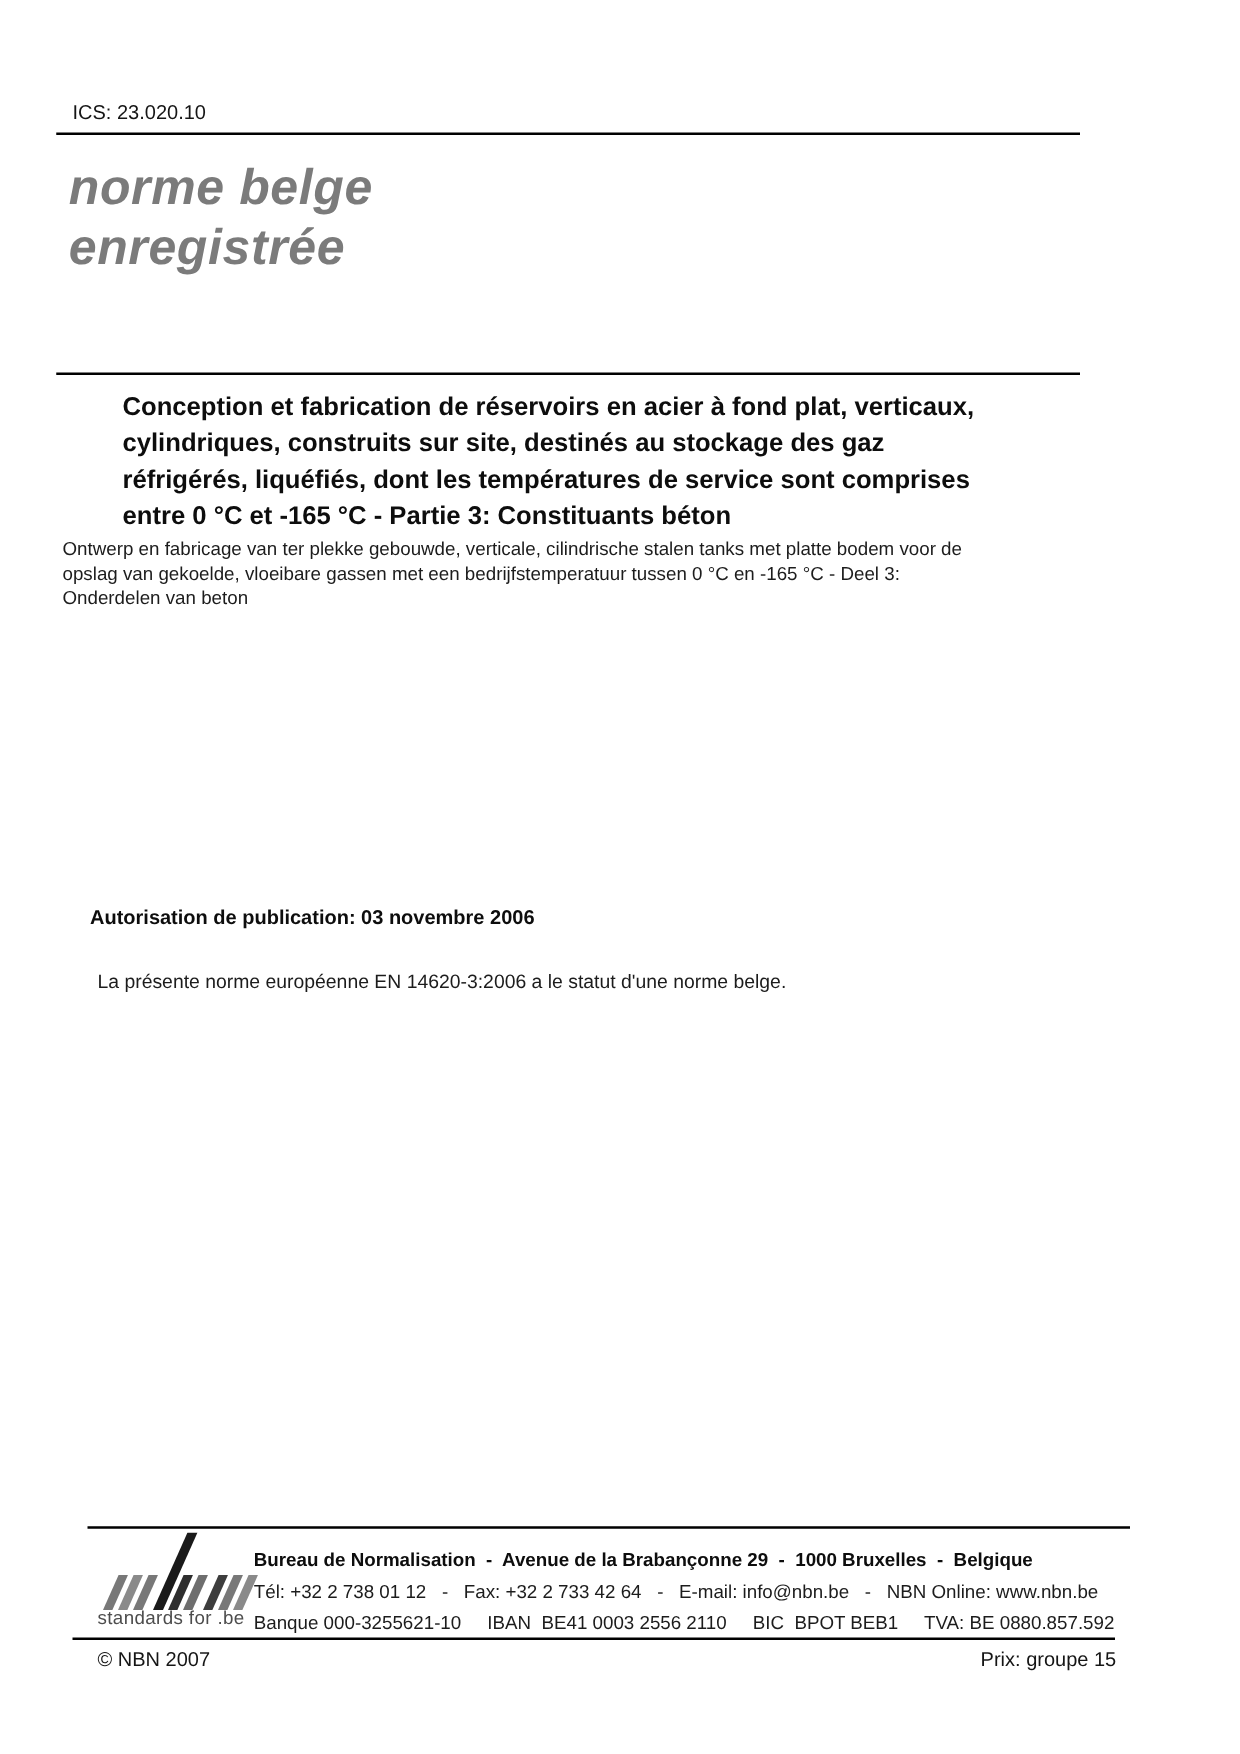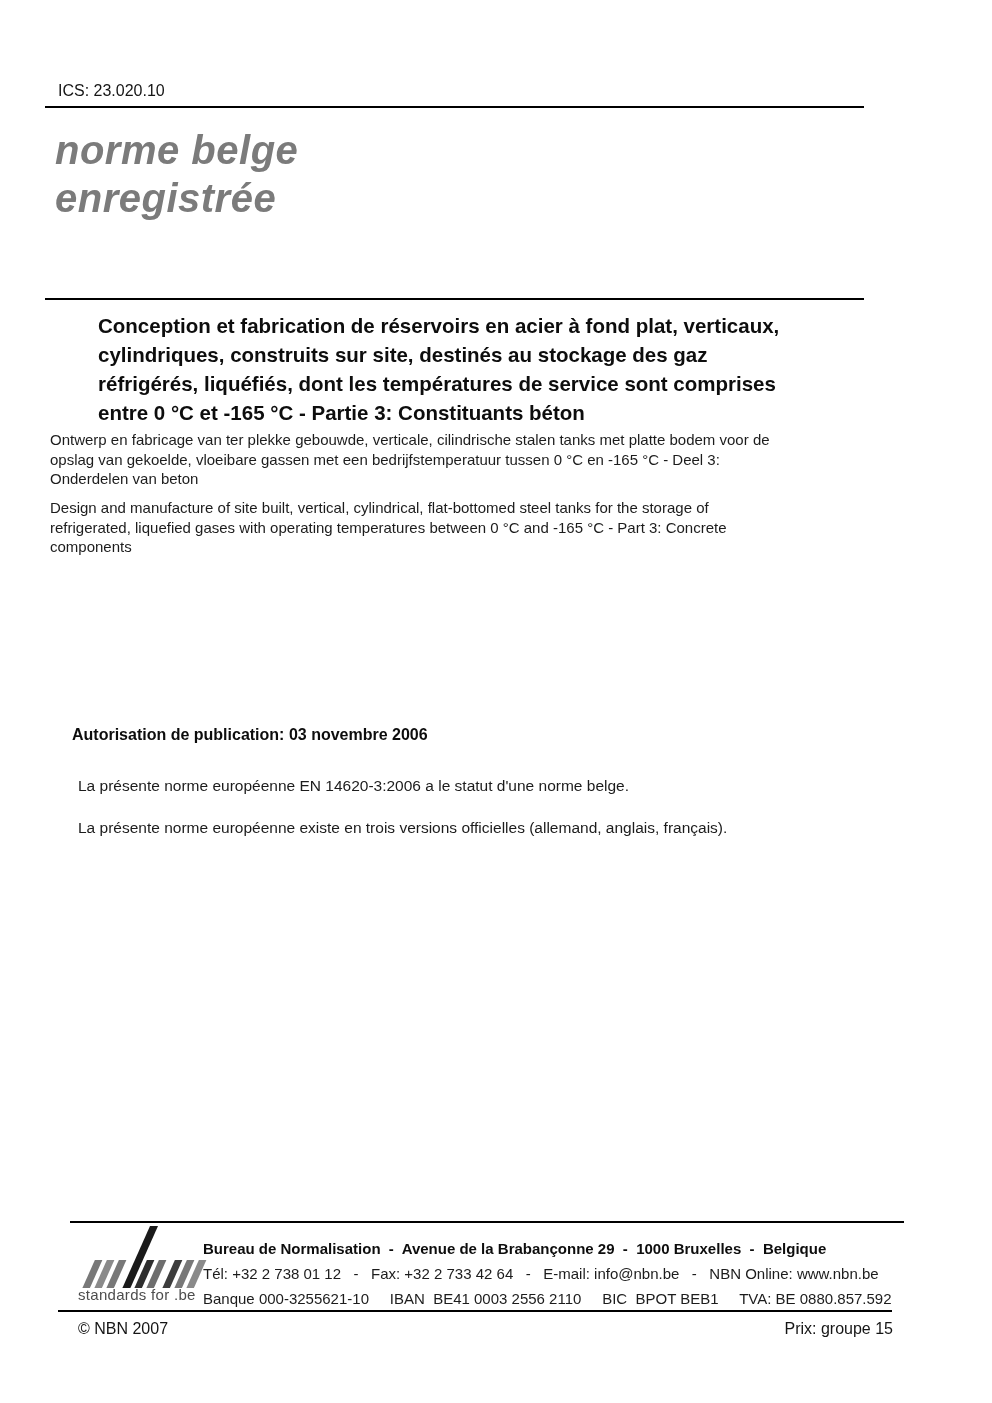--- a/index.html
+++ b/index.html
@@ -89,27 +89,23 @@
 
   <div class="abs rule rule-title"></div>
 
   <div class="abs title-fr pre">Conception et fabrication de réservoirs en acier à fond plat, verticaux,
 cylindriques, construits sur site, destinés au stockage des gaz
 réfrigérés, liquéfiés, dont les températures de service sont comprises
 entre 0 °C et -165 °C - Partie 3: Constituants béton</div>
   <div class="abs title-nl pre">Ontwerp en fabricage van ter plekke gebouwde, verticale, cilindrische stalen tanks met platte bodem voor de
 opslag van gekoelde, vloeibare gassen met een bedrijfstemperatuur tussen 0 °C en -165 °C - Deel 3:
 Onderdelen van beton</div>
-  <div class="abs title-en pre">Design and manufacture of site built, vertical, cylindrical, flat-bottomed steel tanks for the storage of
-refrigerated, liquefied gases with operating temperatures between 0 °C and -165 °C - Part 3: Concrete
-components</div>
 
   <div class="abs auth-head">Autorisation de publication: 03 novembre 2006</div>
   <div class="abs auth-p1">La présente norme européenne EN 14620-3:2006 a le statut d'une norme belge.</div>
-  <div class="abs auth-p2">La présente norme européenne existe en trois versions officielles (allemand, anglais, français).</div>
 
   <div class="abs rule rule-footer-top"></div>
 
   <div class="abs logo">
     <svg width="130" height="62" viewBox="0 0 130 62" xmlns="http://www.w3.org/2000/svg">
       <g transform="translate(30,0) skewX(-24)">
 
         <rect x="0" y="34" width="7.5" height="28" fill="#787878"></rect>
         <rect x="12" y="34" width="7.5" height="28" fill="#8a8a8a"></rect>
         <rect x="24" y="34" width="7.5" height="28" fill="#787878"></rect>

